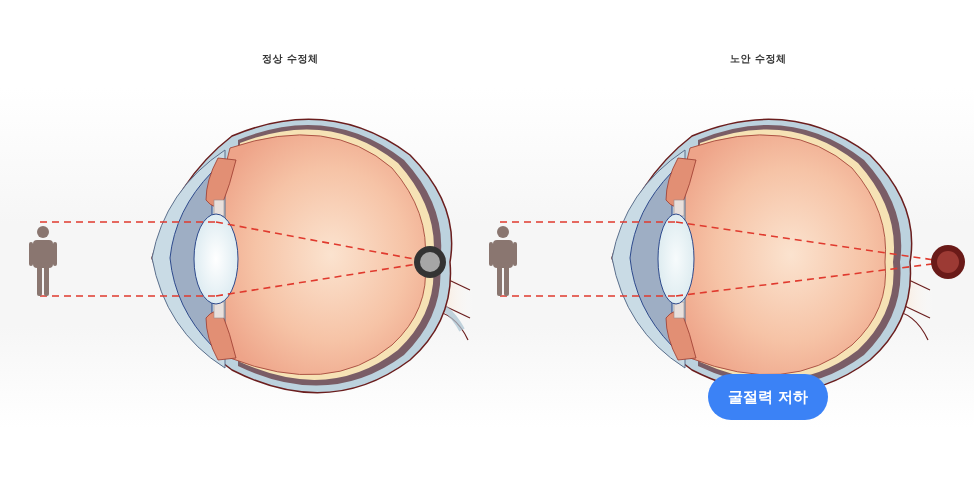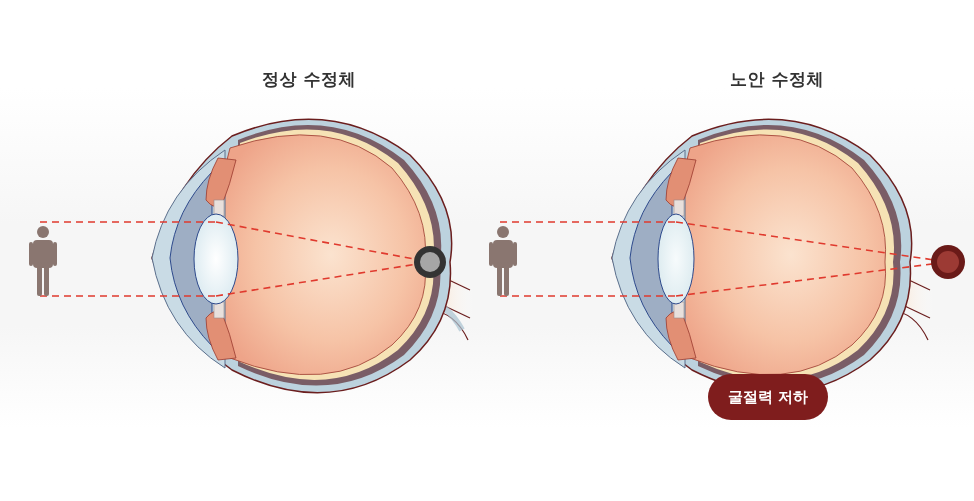--- a/index.html
+++ b/index.html
@@ -1,21 +1,21 @@
 <!DOCTYPE html>
 <html><head>
 <meta charset="utf-8">
 <style>
   html, body { margin:0; padding:0; }
   body { width:974px; height:501px; background:#ffffff; position:relative; overflow:hidden;
          font-family:"DejaVu Sans", sans-serif; }
   .bgband { position:absolute; left:0; top:88px; width:974px; height:340px;
             background:linear-gradient(180deg,#ffffff 0%,#f6f6f6 40%,#f6f6f6 70%,#ffffff 100%); }
   .panel { position:absolute; top:0; width:487px; height:501px; }
-  .title { position:absolute; top:68px; font-size:17px; font-weight:bold; color:#333333;
+  .title { position:absolute; top:52px; font-size:10px; font-weight:bold; color:#333333;
            letter-spacing:0.5px; white-space:nowrap; }
   .diagram { position:absolute; left:0; top:0; }
   .badge { position:absolute; top:374px; height:46px; border-radius:23px; color:#ffffff;
            font-size:15px; font-weight:bold; display:flex; align-items:center; justify-content:center;
            white-space:nowrap; }
 </style>
 </head>
 <body>
 
 <div class="bgband"></div>
@@ -141,14 +141,14 @@
       <rect x="29" y="242" width="4" height="24" rx="2"></rect>
       <rect x="53" y="242" width="4" height="24" rx="2"></rect>
     </g>
 
     <g>
       <circle cx="488" cy="262" r="17" fill="#6a1a18"></circle>
       <circle cx="488" cy="262" r="11" fill="#9c3a34"></circle>
     </g>
   </svg>
 
-  <div class="badge" style="left:248px; width:120px; background:#7f1d1d;">굴절력 저하</div>
+  <div class="badge" style="left:248px; width:120px; background:#3b82f6;">굴절력 저하</div>
 </div>
 
 </body></html>

